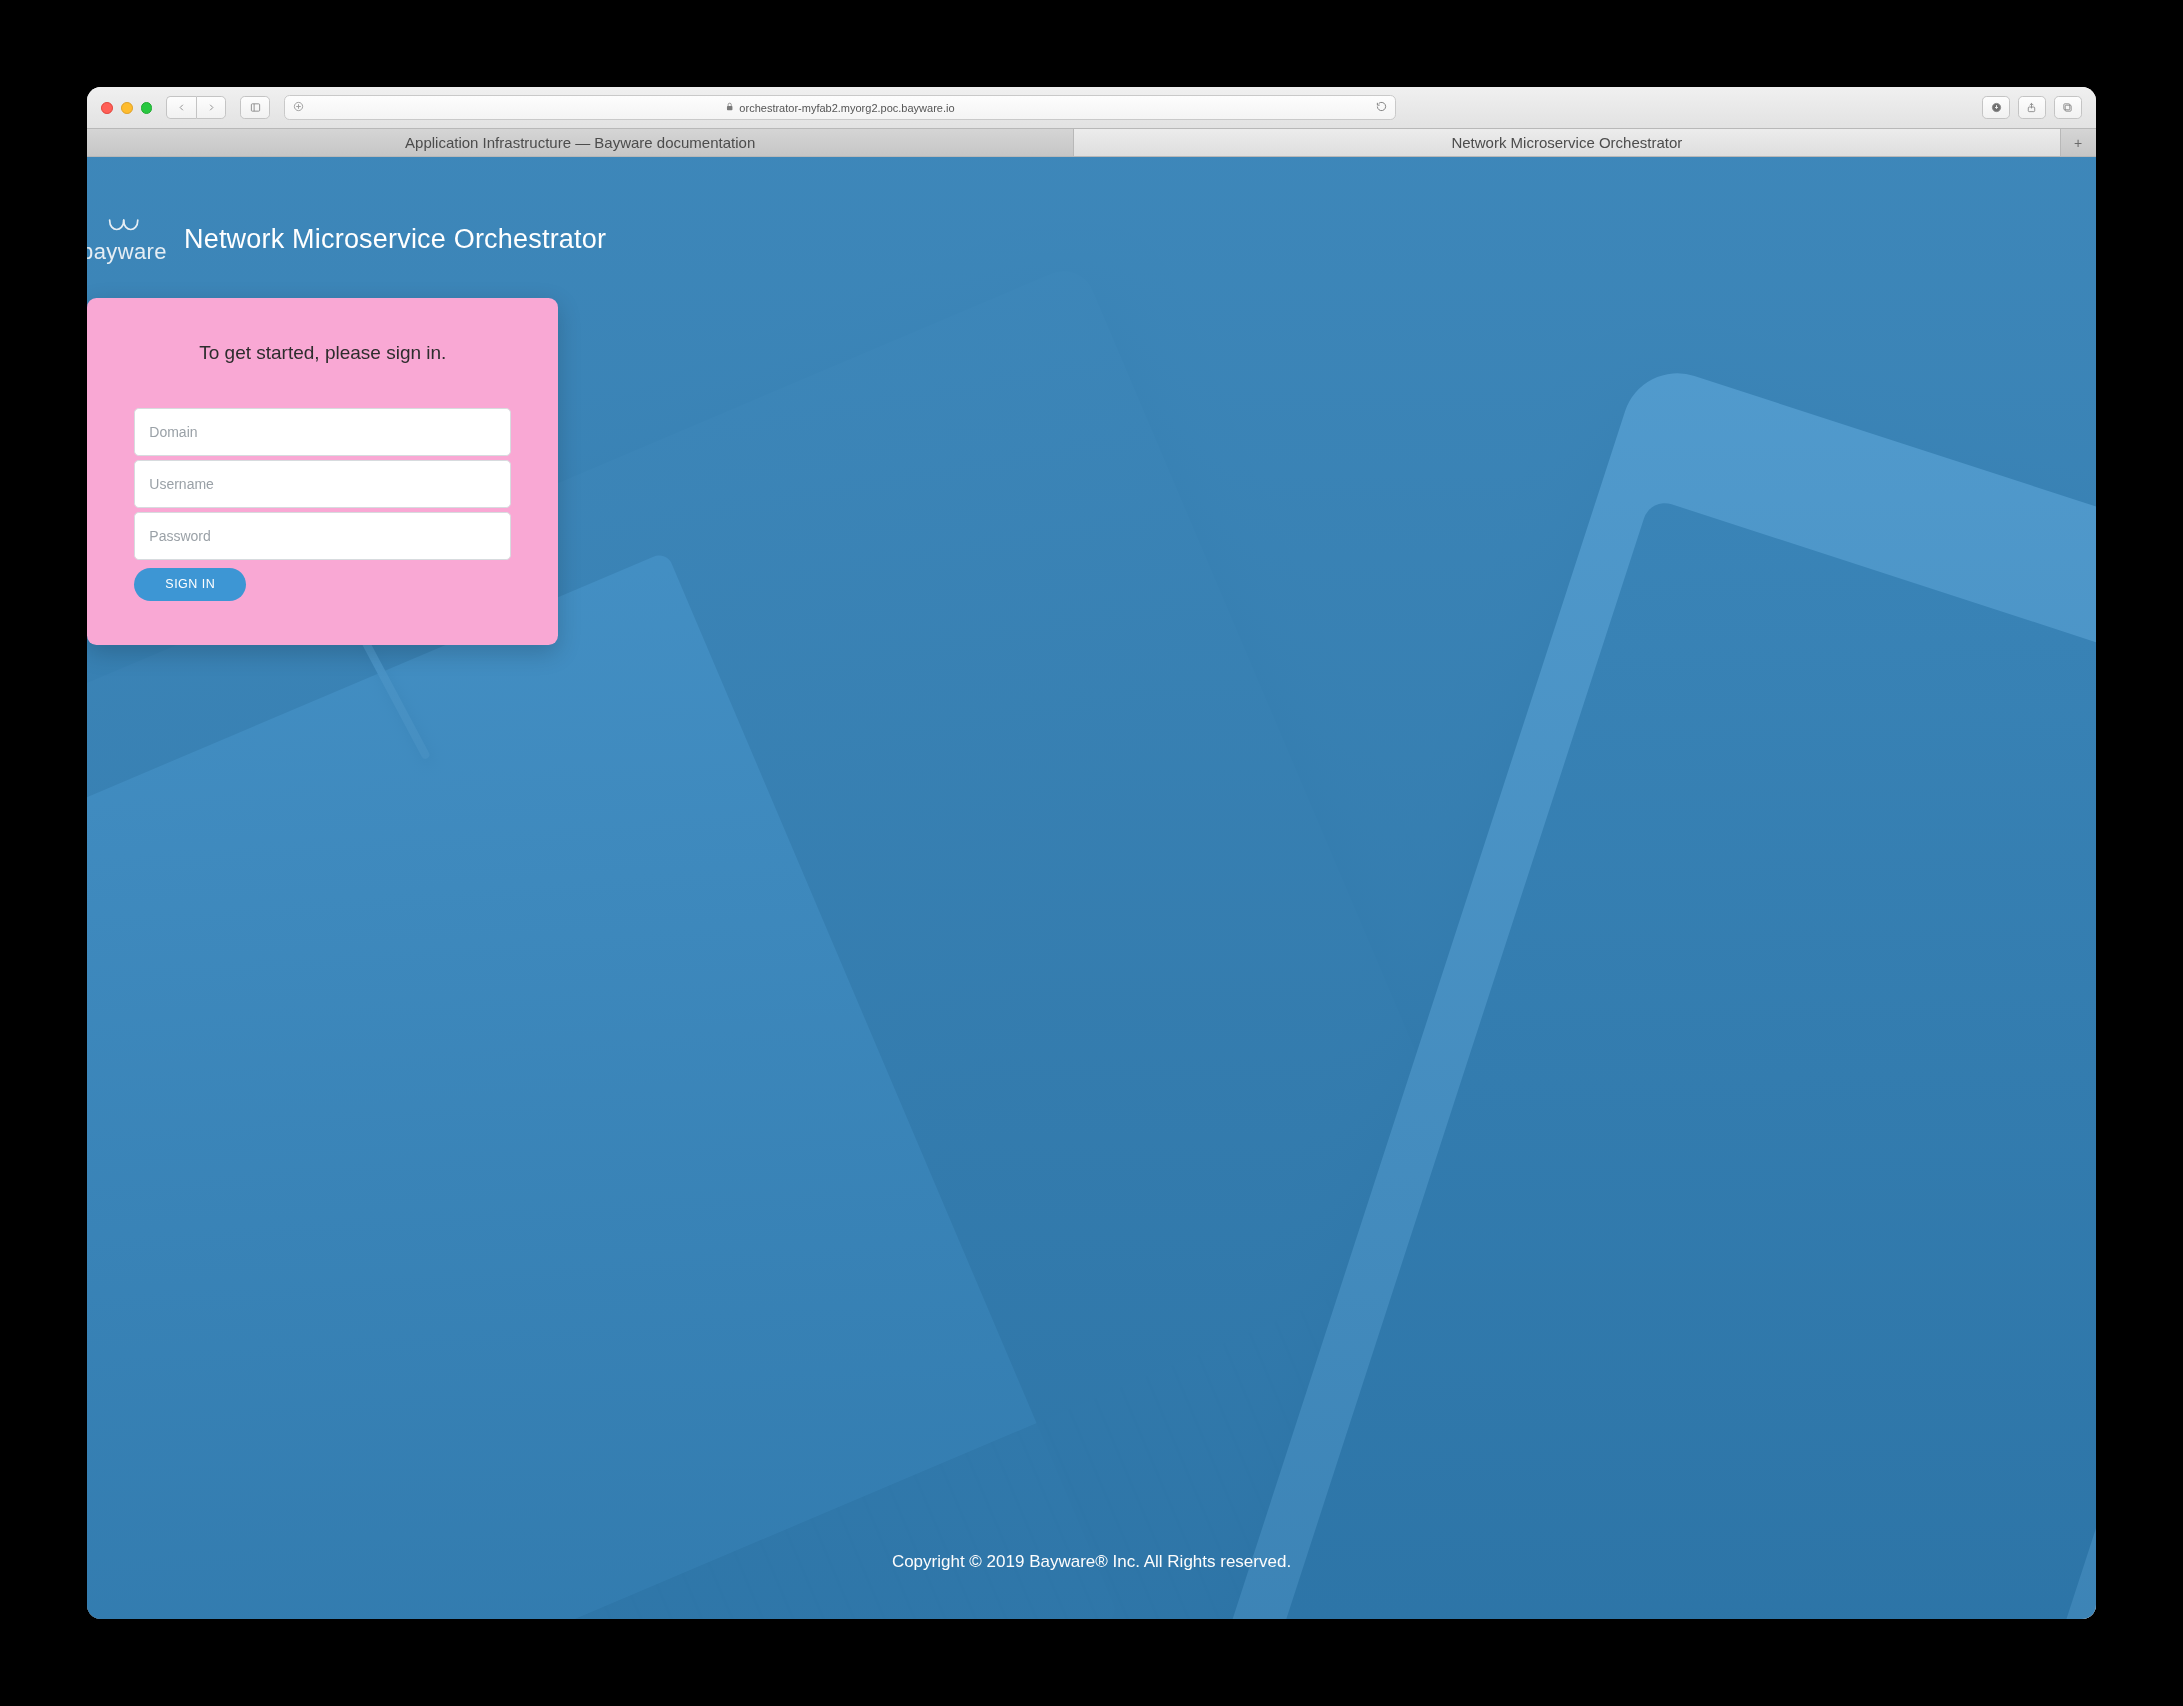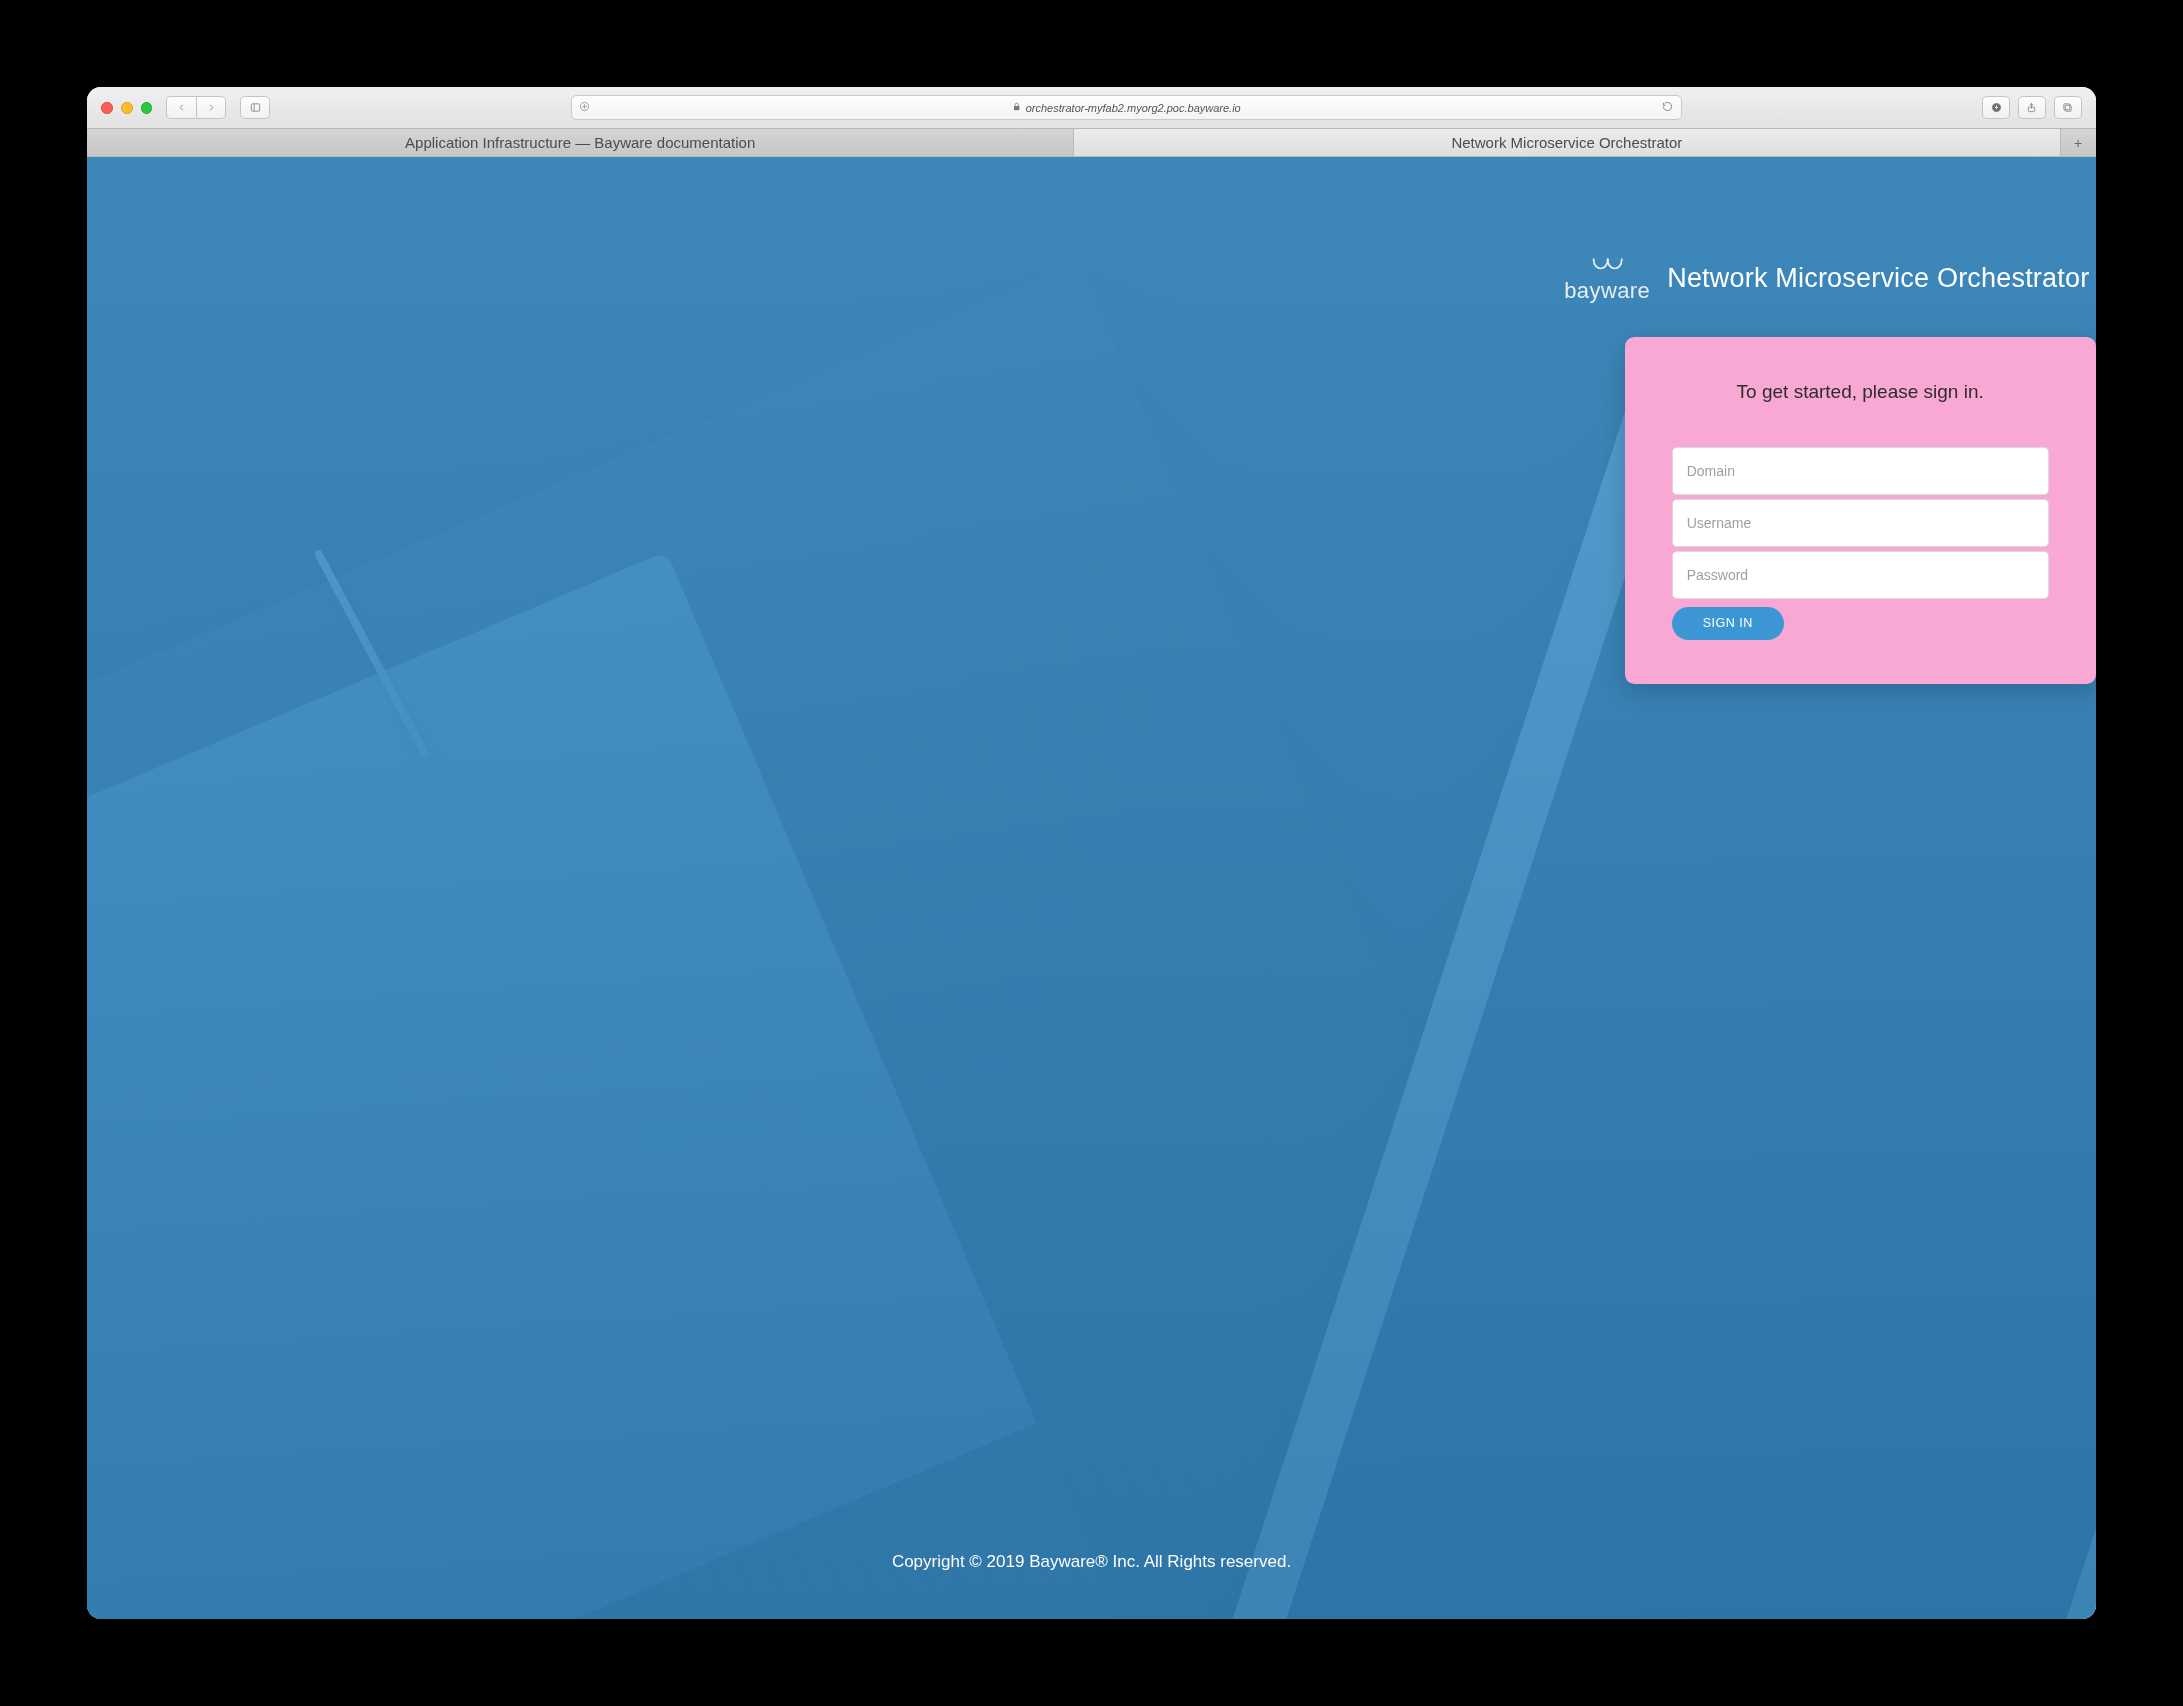--- a/index.html
+++ b/index.html
@@ -63,21 +63,21 @@
     border:0.8px solid #c4c4c4;
     background:linear-gradient(#fdfdfd,#f1f1f1);
     display:flex;align-items:center;justify-content:center;
     color:#8a8a8a;
   }
   .nav-btn:first-child{border-radius:4.7px 0 0 4.7px;border-right:none;}
   .nav-btn:last-child{border-radius:0 4.7px 4.7px 0;}
   .pill-btn{border-radius:4.7px;}
   .nav-btn svg,.pill-btn svg{width:11px;height:11px;stroke:#8a8a8a;fill:none;stroke-width:2;}
 
-  .address-wrap{flex:1;display:flex;justify-content:center;font-style:italic;}
+  .address-wrap{flex:1;display:flex;justify-content:flex-start;}
   .address{
     height:25px;
     width:66%;
     border:0.8px solid #c9c9c9;
     border-radius:5.5px;
     background:linear-gradient(#fdfdfd,#f4f4f4);
     display:flex;align-items:center;justify-content:center;
     position:relative;
     font-size:11px;color:#555;
     padding:0 31px;
@@ -174,22 +174,22 @@
   .pen{
     position:absolute;left:14%;top:26%;width:7.8px;height:235px;
     background:linear-gradient(#dce3e8,#b9c1c7);
     border-radius:4.7px;transform:rotate(-28deg);
     box-shadow:0 6.3px 14px rgba(0,0,0,.4);
   }
 
   
   .content{
     position:absolute;inset:0;
-    display:flex;flex-direction:column;align-items:flex-end;
-    padding-top:99px;
+    display:flex;flex-direction:column;align-items:flex-start;
+    padding-top:60px;
   }
   .brand-row{
     display:flex;align-items:center;gap:17px;
     margin-bottom:35px;
     transform:translateX(-6.3px);
   }
   .logo{
     color:#e6eef4;
     font-size:22px;
     line-height:1;

